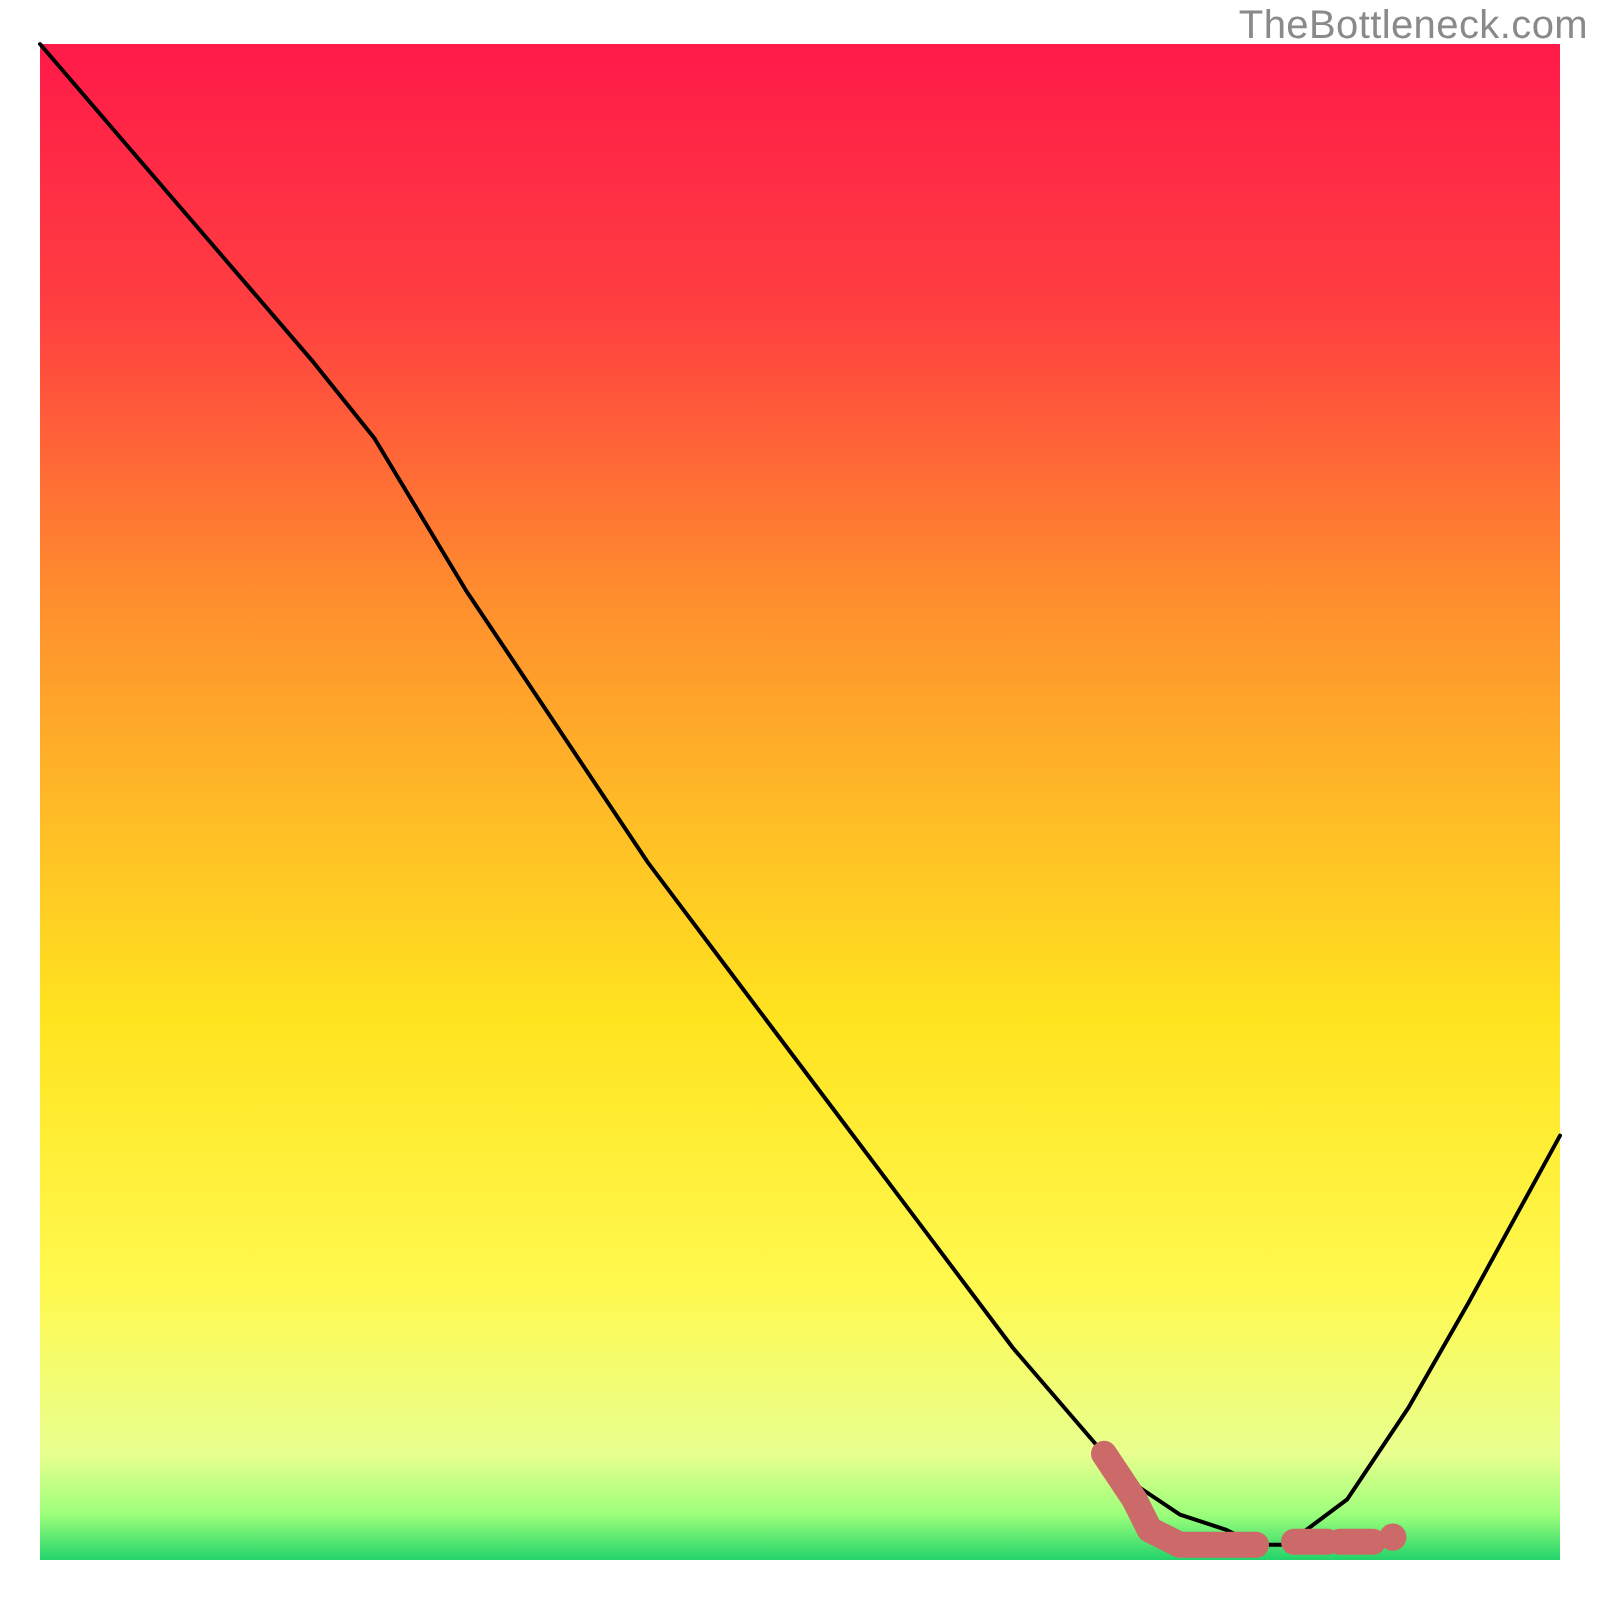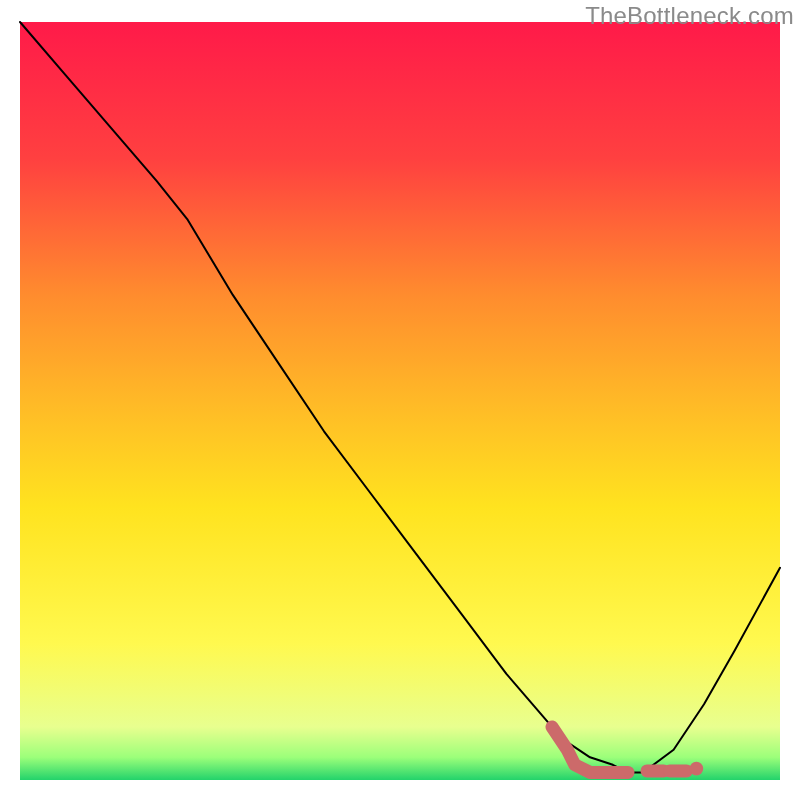--- a/index.html
+++ b/index.html
@@ -14,21 +14,21 @@
   .canvas {
     position: relative;
     width: 800px;
     height: 800px;
   }
   .watermark {
     position: absolute;
     top: 2px;
     right: 6px;
     color: #8a8a8a;
-    font-size: 24px;
+    font-size: 20px;
     font-weight: 500;
     letter-spacing: 0.2px;
     user-select: none;
   }
   svg {
     display: block;
   }
 </style>
 </head>
 <body>

